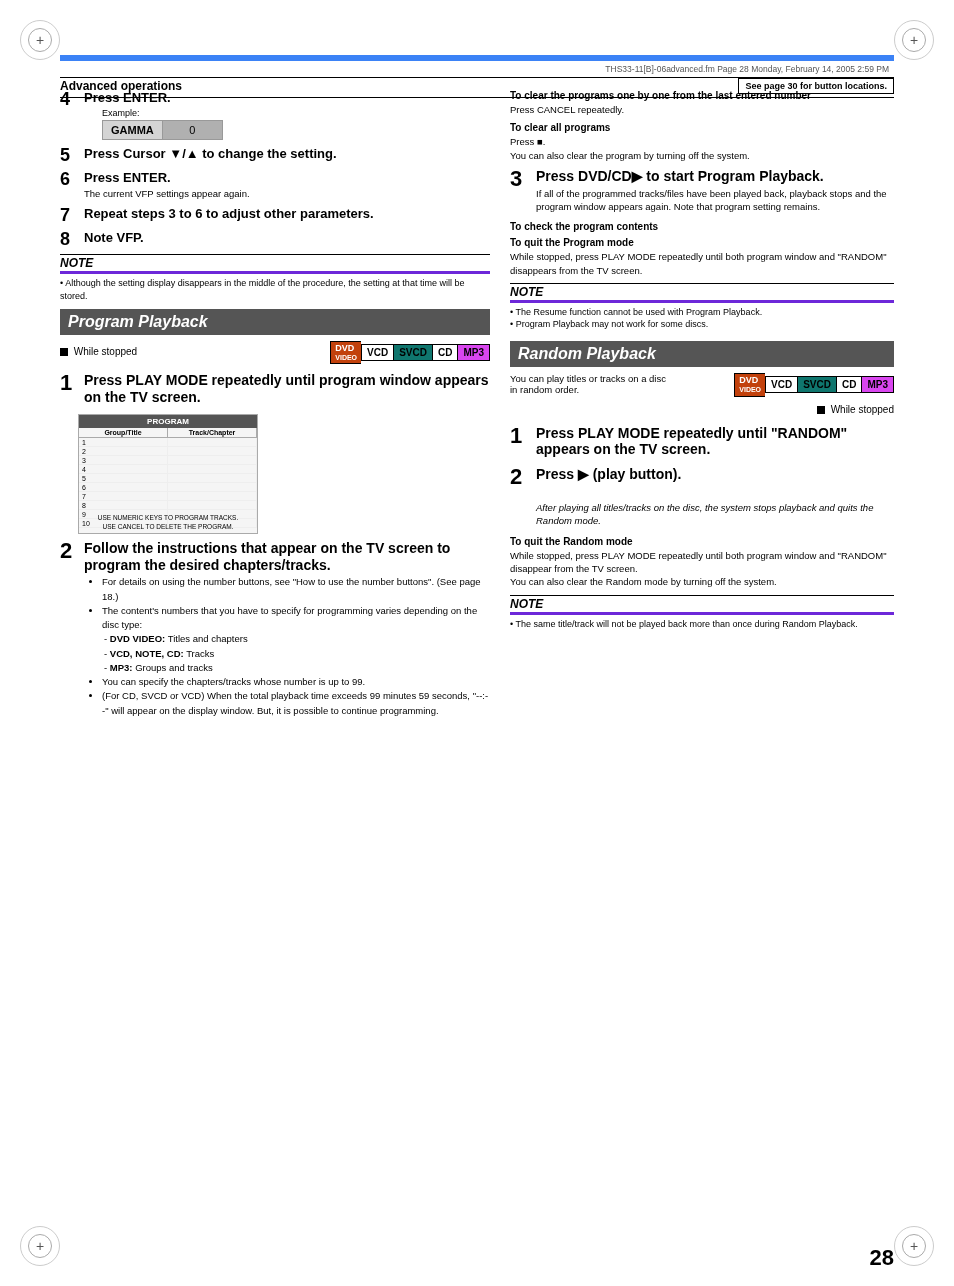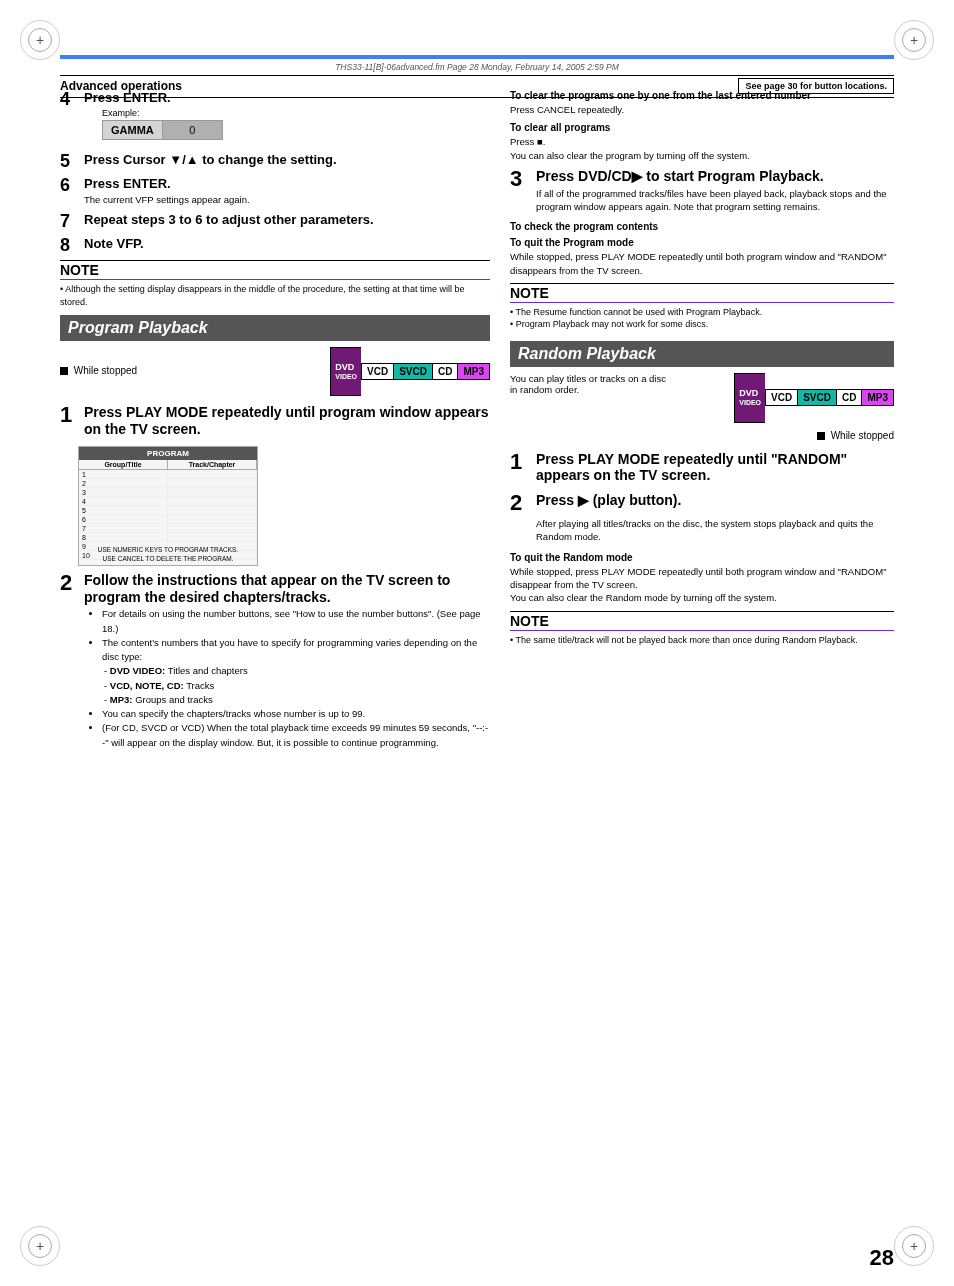--- a/index.html
+++ b/index.html
@@ -51,27 +51,26 @@
       font-size: 14px;
       color: #555;
     }
 
     
     .top-header {
       position: absolute;
       top: 55px;
       left: 60px;
       right: 60px;
-      border-top: 4px solid #3b82f6;
+      border-top: 6px solid #3b82f6;
       border-bottom: 1px solid #000;
       display: flex;
       align-items: center;
-      justify-content: center;
+      justify-content: flex-end;
       padding: 3px 5px;
-      font-style: italic;
     }
 
     .header-meta {
       font-size: 8.5px;
       color: #555;
     }
 
     .see-page-box {
       border: 1px solid #000;
       padding: 2px 6px;
@@ -139,21 +138,20 @@
       font-size: 9px;
       margin-bottom: 2px;
       margin-left: 18px;
     }
 
     
     .gamma-box {
       display: inline-flex;
       align-items: center;
       margin-left: 18px;
-      margin-bottom: 6px;
     }
 
     .gamma-label {
       background: #d4d4d4;
       padding: 3px 8px;
       font-size: 11px;
       font-weight: bold;
       border: 1px solid #999;
     }
 
@@ -192,35 +190,35 @@
       font-weight: bold;
       border: 1px solid #000;
       border-right: none;
     }
 
     .badge:last-child {
       border-right: 1px solid #000;
     }
 
     .badge-dvd {
-      background: #701a75;
+      background: #c2410c;
       color: #fff;
       font-size: 9px;
       line-height: 1.1;
-      padding: 15px 4px;
+      padding: 2px 4px;
     }
 
     .badge-dvd .dvd-sub {
       font-size: 7px;
       display: block;
       text-align: center;
     }
 
     .badge-vcd { background: #fff; }
-    .badge-svcd { background: #14b8a6; }
+    .badge-svcd { background: #0f766e; }
     .badge-cd { background: #fff; }
     .badge-mp3 { background: #d946ef; }
 
     
     .while-stopped {
       font-size: 10px;
       margin-bottom: 6px;
     }
 
     .black-square {
@@ -289,26 +287,27 @@
       line-height: 1.4;
     }
 
     
     .note-box {
       margin-top: 6px;
       margin-bottom: 6px;
     }
 
     .note-title {
-      font-size: 14px;
+      font-size: 12px;
       font-weight: bold;
       border-top: 1px solid #000;
-      border-bottom: 1px solid #6d28d9;
+      border-bottom: 3px solid #6d28d9;
       padding: 1px 0;
       margin-bottom: 3px;
+      font-style: italic;
     }
 
     .note-content {
       font-size: 9px;
       line-height: 1.4;
     }
 
     
     .sub-list {
       margin-left: 8px;
@@ -647,21 +646,21 @@
         <span class="big-step-num">1</span>
         <div>
           <div class="big-step-title">Press PLAY MODE repeatedly until "RANDOM" appears on the TV screen.</div>
         </div>
       </div>
 
       <div class="big-step">
         <span class="big-step-num">2</span>
         <div>
           <div class="big-step-title">Press ▶ (play button).</div>
-          <div style="font-size:9.5px; line-height:1.4; margin-top:8px;">After playing all titles/tracks on the disc, the system stops playback and quits the Random mode.</div>
+          <div style="font-size:9.5px; line-height:1.4; margin-top:18px;font-style:italic;">After playing all titles/tracks on the disc, the system stops playback and quits the Random mode.</div>
         </div>
       </div>
 
       <div style="margin-bottom:5px;">
         <div class="sub-section-title">To quit the Random mode</div>
         <div class="sub-section-content" style="white-space:pre-line;">While stopped, press PLAY MODE repeatedly until both program window and "RANDOM" disappear from the TV screen.
 You can also clear the Random mode by turning off the system.</div>
       </div>
 
       <div class="note-box">

